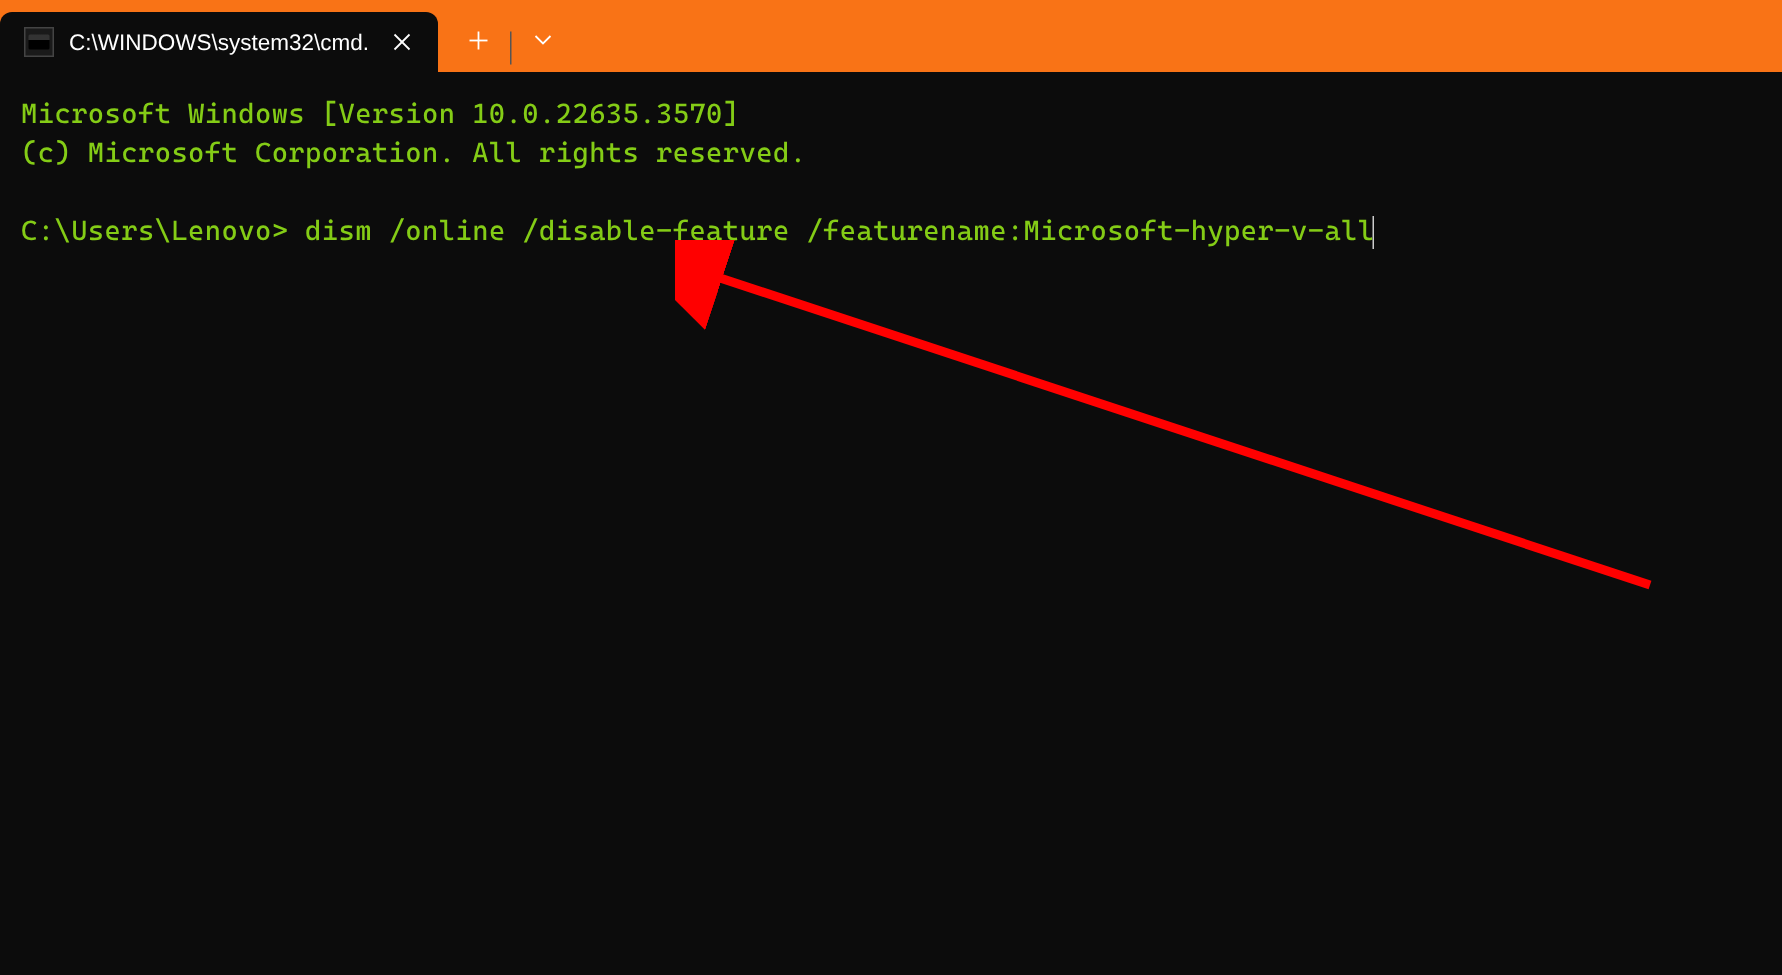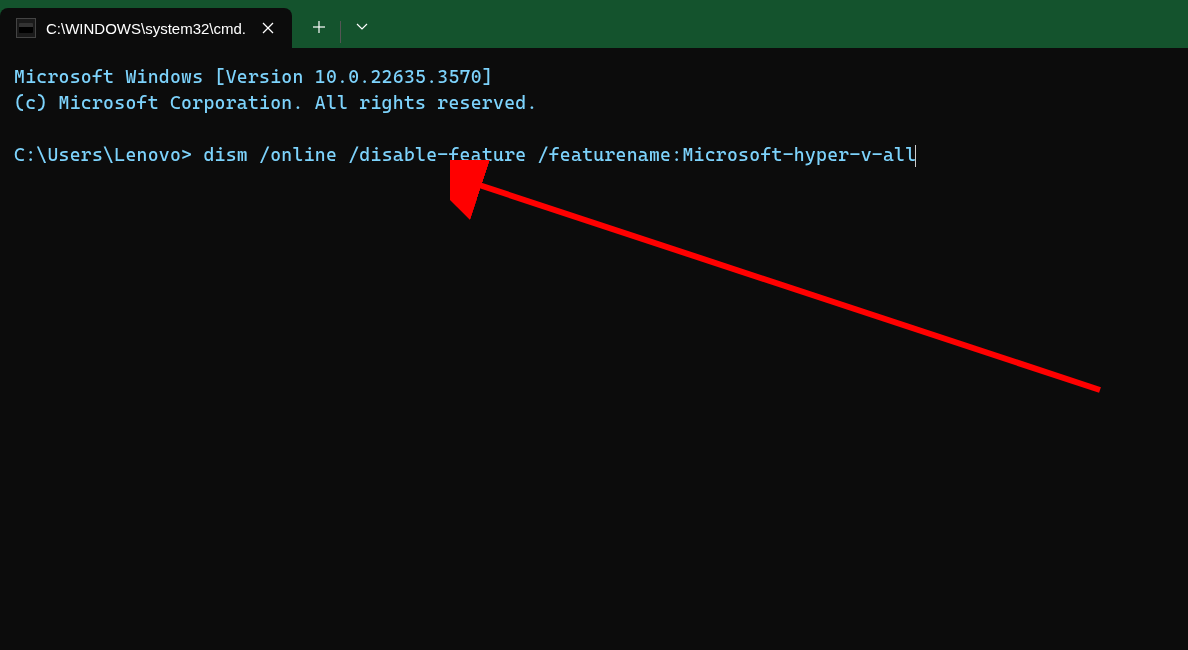--- a/index.html
+++ b/index.html
@@ -10,21 +10,21 @@
     body {
       width: 1188px;
       height: 650px;
       background: #0c0c0c;
       font-family: Consolas, 'Courier New', monospace;
       overflow: hidden;
       position: relative;
     }
     .tab-bar {
       height: 48px;
-      background: #14532d;
+      background: #f97316;
       display: flex;
       align-items: stretch;
     }
     .tab {
       display: flex;
       align-items: center;
       background: #0c0c0c;
       padding: 0 12px 0 16px;
       min-width: 280px;
       border-top-left-radius: 8px;
@@ -88,21 +88,21 @@
       border-radius: 4px;
     }
     .tab-divider {
       width: 1px;
       height: 22px;
       background: #555;
       margin-top: 16px;
     }
     .terminal-content {
       padding: 16px 14px;
-      color: #7dd3fc;
+      color: #84cc16;
       font-size: 18.5px;
       line-height: 26px;
       white-space: pre;
       font-family: Consolas, 'Cascadia Mono', monospace;
       letter-spacing: 0.3px;
     }
     .cursor {
       display: inline-block;
       width: 1px;
       height: 22px;

